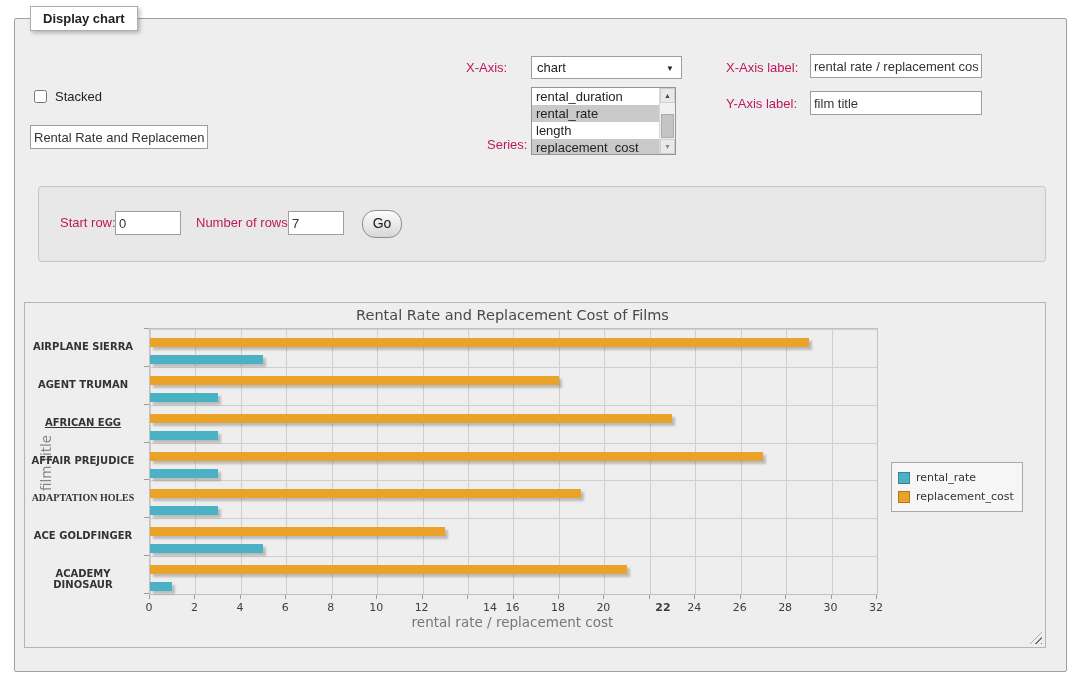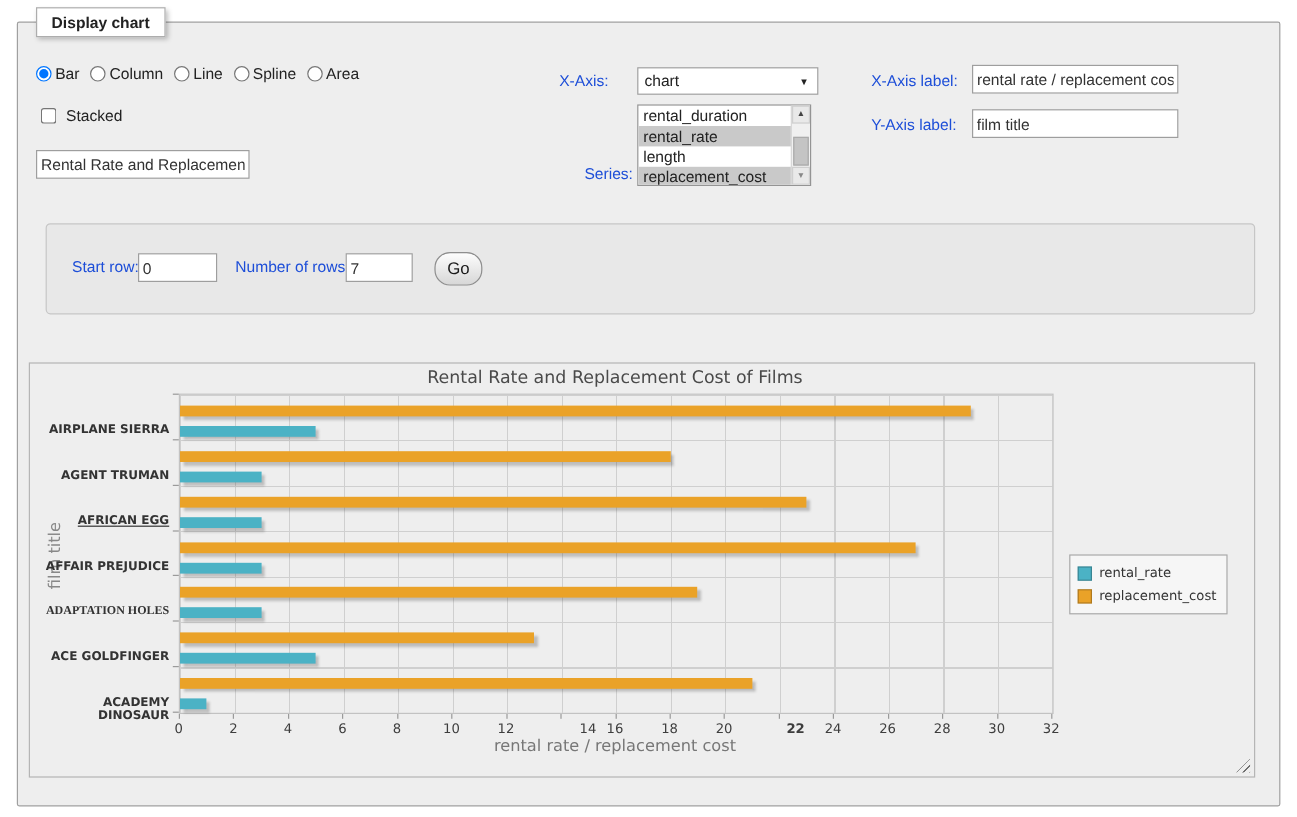--- a/index.html
+++ b/index.html
@@ -5,21 +5,21 @@
   html,body{margin:0;padding:0;background:#fff;}
   #screen{position:relative;width:1081px;height:681px;background:#fff;overflow:hidden;
           font-family:"Liberation Sans",sans-serif;font-size:13px;color:#222;border-radius:12px;}
   
   .fieldset{position:absolute;left:14px;top:18px;width:1051px;height:652px;
             border:1px solid #a0a0a0;border-radius:2px;background:#eeeeee;}
   .fieldset-legend{position:absolute;left:30px;top:6px;background:#fff;border:1px solid #adadad;
             box-shadow:2px 2px 4px rgba(0,0,0,0.25);padding:4px 12px;font-weight:bold;z-index:5;}
   
   .abs{position:absolute;}
-  .lbl{color:#1d4ed8;line-height:24px;}
+  .lbl{color:#be185d;line-height:24px;}
   .radio-row{left:30px;top:54px;display:flex;align-items:center;}
   .radio-row label{margin-right:9px;margin-left:3px;}
   .radio-row input{margin:0;}
   .check-row{left:30px;top:87px;display:flex;align-items:center;}
   .check-row label{margin-left:5px;}
   input.txt{border:1px solid #9e9e9e;background:#fff;height:20px;font-family:"Liberation Sans",sans-serif;
             font-size:13px;color:#333;padding:1px 3px;box-sizing:content-box;}
   
   .select{left:531px;top:56px;width:151px;height:23px;background:#fff;border:1px solid #9e9e9e;
           display:flex;align-items:center;padding-left:5px;box-sizing:border-box;}
@@ -40,21 +40,21 @@
   .go-btn{left:362px;top:210px;width:38px;height:26px;border:1px solid #8e8e8e;border-radius:13px;
           background:linear-gradient(#fdfdfd,#d7d7d7);font-family:"Liberation Sans",sans-serif;
           font-size:14px;color:#1a1a1a;text-align:center;line-height:24px;cursor:pointer;}
   
   .chartbox{left:24px;top:302px;width:1020px;height:344px;border:1px solid #b5b5b5;background:#eee;
             font-family:"DejaVu Sans",sans-serif;}
   .chart-title{position:absolute;left:124px;top:4px;width:727px;text-align:center;
                font-size:14.5px;color:#4a4a4a;}
   .plot{position:absolute;left:124px;top:25px;width:727px;height:265px;border:1px solid #c2c2c2;box-sizing:content-box;}
   .bar{position:absolute;height:9px;box-shadow:3px 3px 2px rgba(60,60,60,0.28);}
-  .cat-lbl{position:absolute;left:0;width:116px;text-align:right;font-size:10px;font-weight:600;color:#333;margin-top:12px;}
+  .cat-lbl{position:absolute;left:0;width:116px;text-align:center;font-size:10px;font-weight:600;color:#333;}
   .ytick{position:absolute;width:5px;height:1px;background:#9a9a9a;}
   .xtickmark{position:absolute;width:1px;height:4px;background:#9a9a9a;}
   .xtick{position:absolute;width:30px;text-align:center;font-size:11px;color:#3d3d3d;}
   .axis-x-title{position:absolute;left:124px;top:311px;width:727px;text-align:center;font-size:13.5px;color:#777;}
   .axis-y-title{position:absolute;left:21px;top:160px;transform:translate(-50%,-50%) rotate(-90deg);
                 white-space:nowrap;font-size:13.5px;color:#888;}
   .chart-legend{position:absolute;left:866px;top:159px;background:#f6f6f6;border:1px solid #a8a8a8;
                 padding:5px 8px 5px 6px;}
   .leg-row{display:flex;align-items:center;height:19px;}
   .leg-swatch{width:12px;height:12px;border:1px solid rgba(0,0,0,0.25);box-sizing:border-box;margin-right:6px;}
@@ -63,32 +63,20 @@
                  background:repeating-linear-gradient(135deg,#6e6e6e 0 1px,transparent 1px 4px);
                  clip-path:polygon(100% 0,100% 100%,0 100%);}
 </style>
 </head>
 <body>
 
 <div id="screen">
   <div class="fieldset"></div>
   <div class="fieldset-legend">Display chart</div>
 
-  <div class="abs radio-row" id="radio-row">
-      <input type="radio" name="ctype" checked="" style="">
-      <label>Bar</label>
-      <input type="radio" name="ctype" style="">
-      <label>Column</label>
-      <input type="radio" name="ctype" style="">
-      <label>Line</label>
-      <input type="radio" name="ctype" style="">
-      <label>Spline</label>
-      <input type="radio" name="ctype" style="">
-      <label>Area</label>
-    </div>
 
   <div class="abs check-row">
     <input type="checkbox" id="stacked-cb" style="">
     <label for="stacked-cb">Stacked</label>
   </div>
 
   <input class="txt abs" style="left: 30px; top: 125px; width: 170px;" value="Rental Rate and Replacement Cost of Films">
 
   <div class="abs lbl" style="left:466px;top:56px;">X-Axis:</div>
   <div class="abs select">

